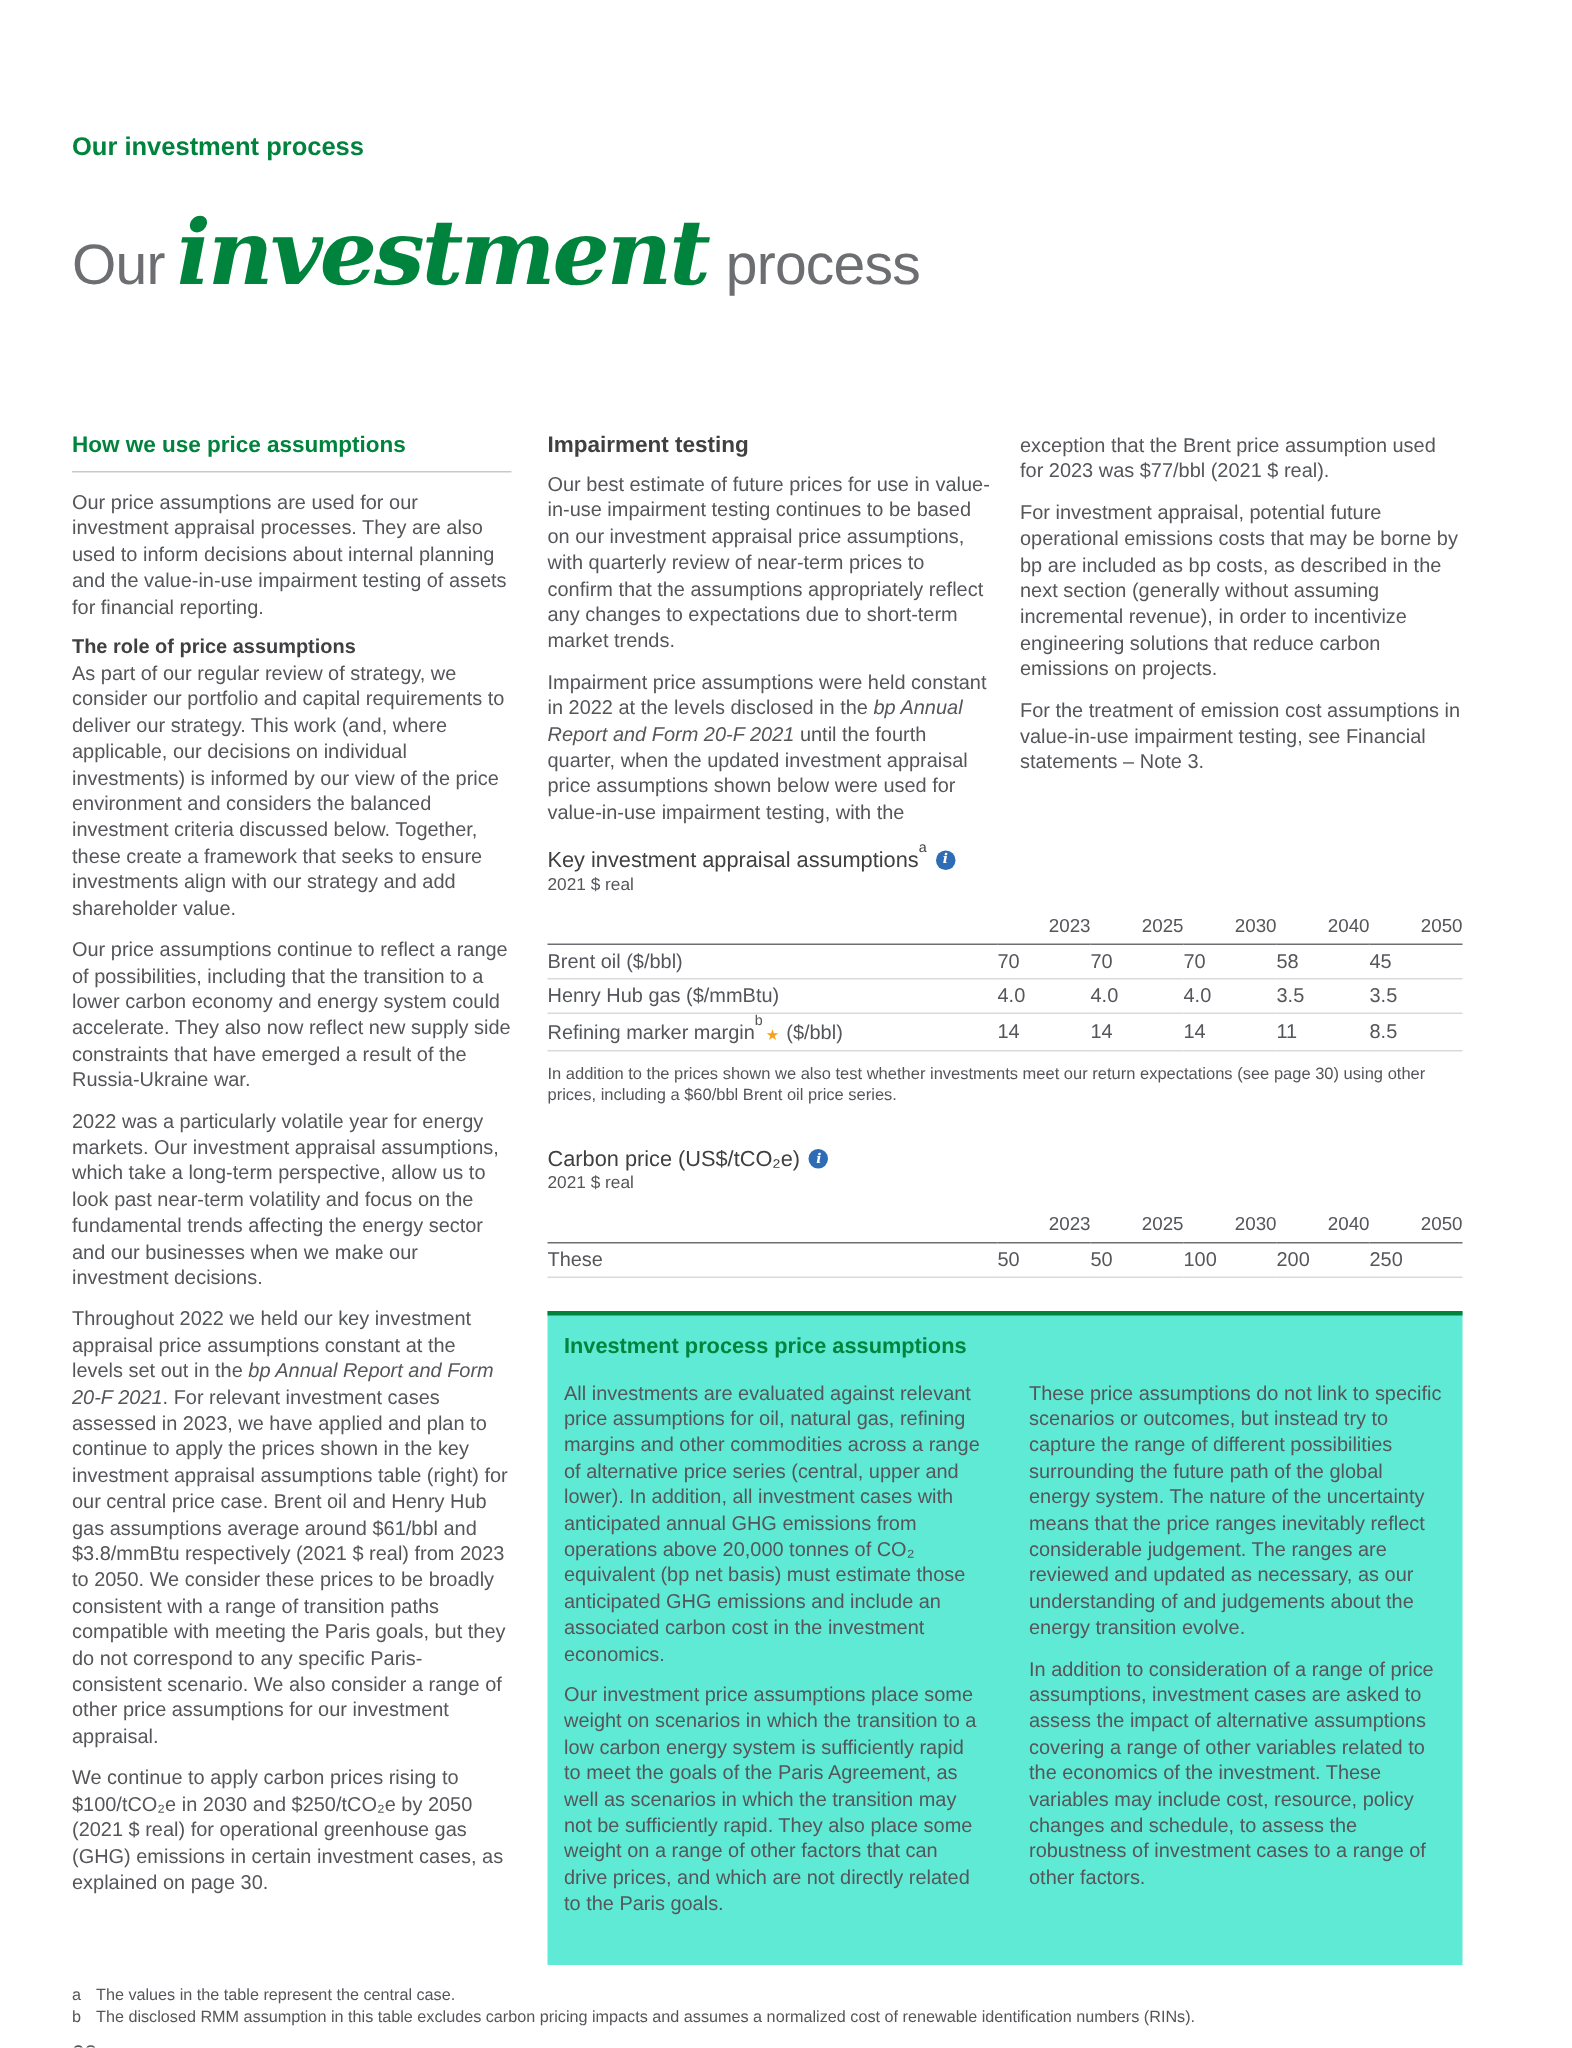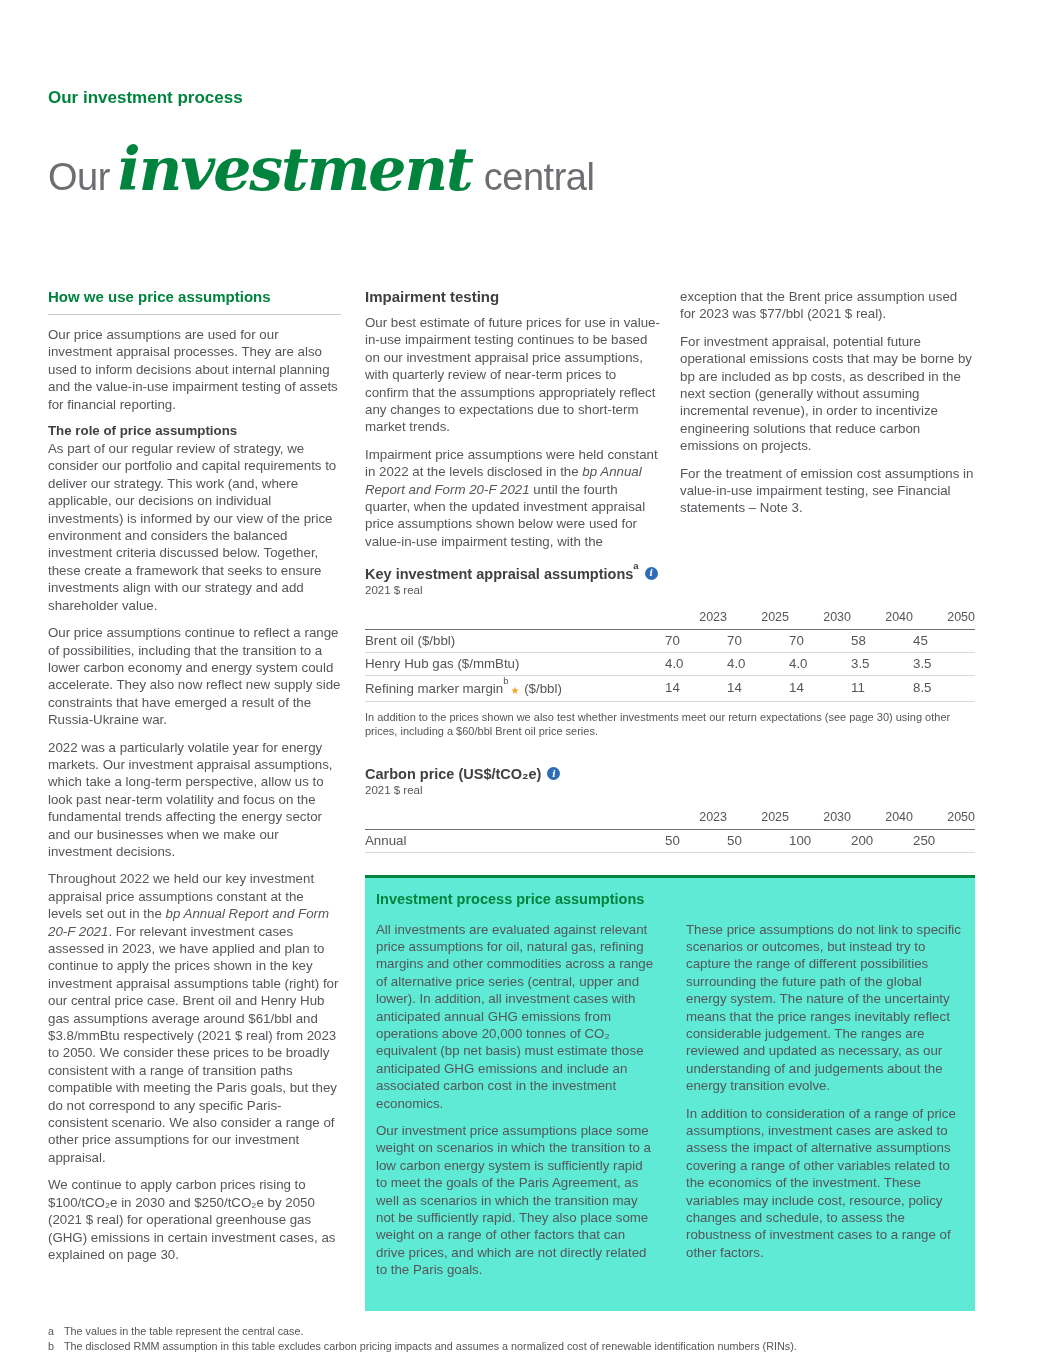--- a/index.html
+++ b/index.html
@@ -33,21 +33,21 @@
     color:#00843d; font-size:15px; font-weight:bold;
     padding-bottom:9px; border-bottom:1px solid #c9c9c9; margin-bottom:11px;
   }
   .dark-head { color:#404042; font-size:15px; font-weight:bold; margin-bottom:9px; }
   .subhead { color:#404042; font-size:13.3px; font-weight:bold; margin:3px 0 2px; }
   em { font-style:italic; }
   sup { font-size:9.5px; position:relative; top:-4px; }
 
   
   .tbl-title-row { display:flex; align-items:center; margin-top:4px; }
-  .tbl-title { color:#404042; font-size:14.5px; font-weight:bold; }
+  .tbl-title { color:#404042; font-size:14.5px; font-weight:normal; }
   .info-icon {
     display:inline-flex; width:13px; height:13px; border-radius:50%;
     background:#2e6cb5; color:#ffffff; align-items:center; justify-content:center;
     font-size:9px; font-weight:bold; font-style:italic;
     font-family:"DejaVu Serif", serif; margin-left:6px;
   }
   .tbl-sub { font-size:11.5px; color:#55565a; margin:2px 0 12px; }
   table.ptable { width:100%; border-collapse:collapse; font-size:13.3px; color:#55565a; }
   table.ptable col.num { width:62px; }
   table.ptable th {
@@ -78,21 +78,21 @@
   .footer-text { font-size:12px; color:#404042; margin-left:35px; }
 </style>
 </head>
 <body>
 
 <div class="page">
 
   <div class="eyebrow">Our investment process</div>
 
   <div class="big-title">
-    <span class="t-plain">Our</span><span class="t-script">investment</span><span class="t-plain">central</span>
+    <span class="t-plain">Our</span><span class="t-script">investment</span><span class="t-plain">process</span>
   </div>
 
   <div class="content">
 
     <div class="col-left">
       <h2 class="green-head">How we use price assumptions</h2>
       <p class="body">Our price assumptions are used for our investment appraisal processes. They are also used to inform decisions about internal planning and the value-in-use impairment testing of assets for financial reporting.</p>
       <h3 class="subhead">The role of price assumptions</h3>
       <p class="body">As part of our regular review of strategy, we consider our portfolio and capital requirements to deliver our strategy. This work (and, where applicable, our decisions on individual investments) is informed by our view of the price environment and considers the balanced investment criteria discussed below. Together, these create a framework that seeks to ensure investments align with our strategy and add shareholder value.</p>
       <p class="body">Our price assumptions continue to reflect a range of possibilities, including that the transition to a lower carbon economy and energy system could accelerate. They also now reflect new supply side constraints that have emerged a result of the Russia-Ukraine war.</p>
@@ -192,21 +192,21 @@
             <th class="lbl"></th>
             <th>2023</th>
             <th>2025</th>
             <th>2030</th>
             <th>2040</th>
             <th>2050</th>
           </tr>
         </thead>
         <tbody>
           <tr>
-            <td class="lbl">Annual</td>
+            <td class="lbl">These</td>
             <td>50</td>
             <td>50</td>
             <td>100</td>
             <td>200</td>
             <td>250</td>
           </tr>
         </tbody>
       </table>
 
       <div class="greenbox">

